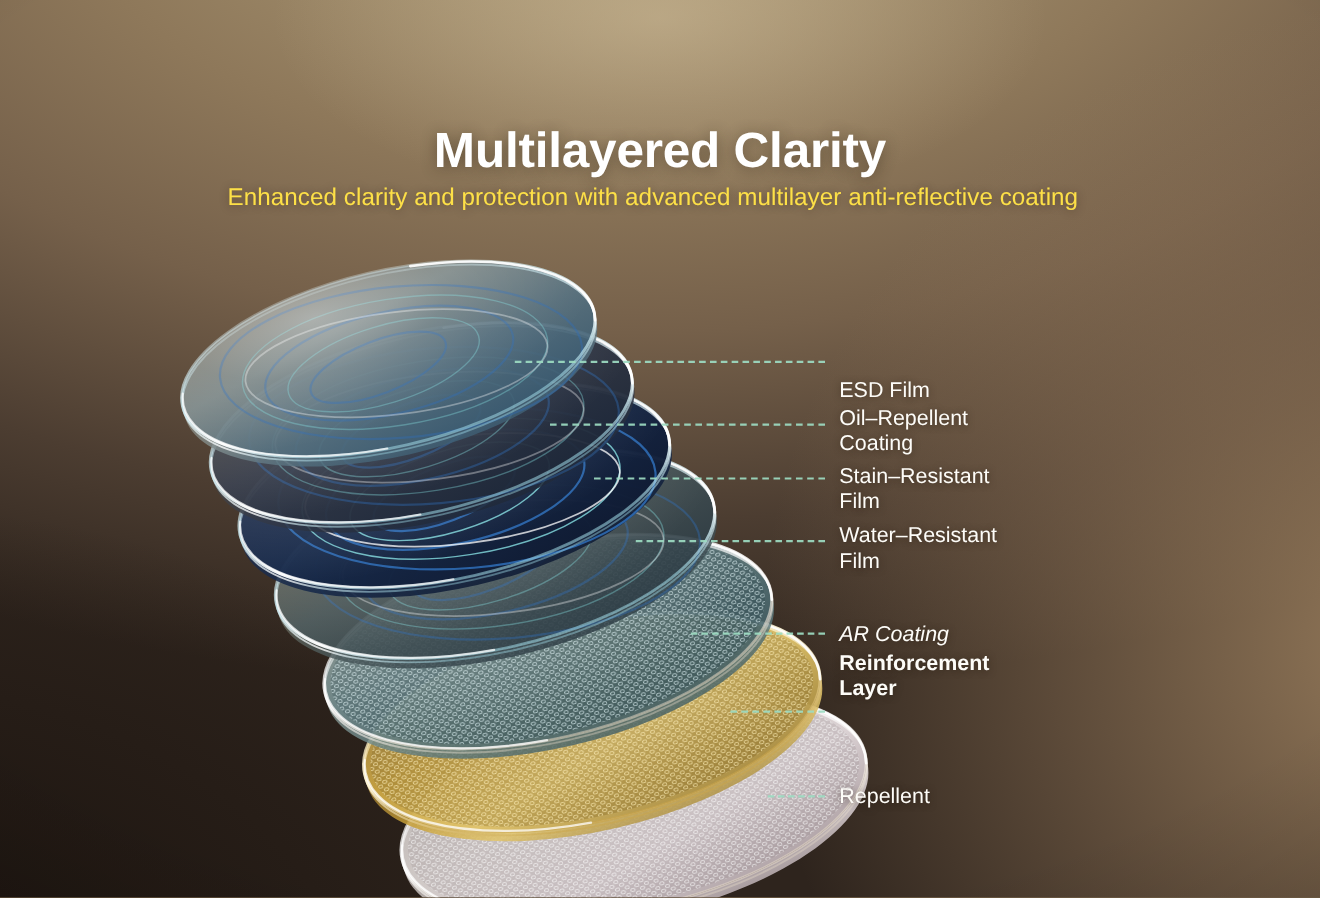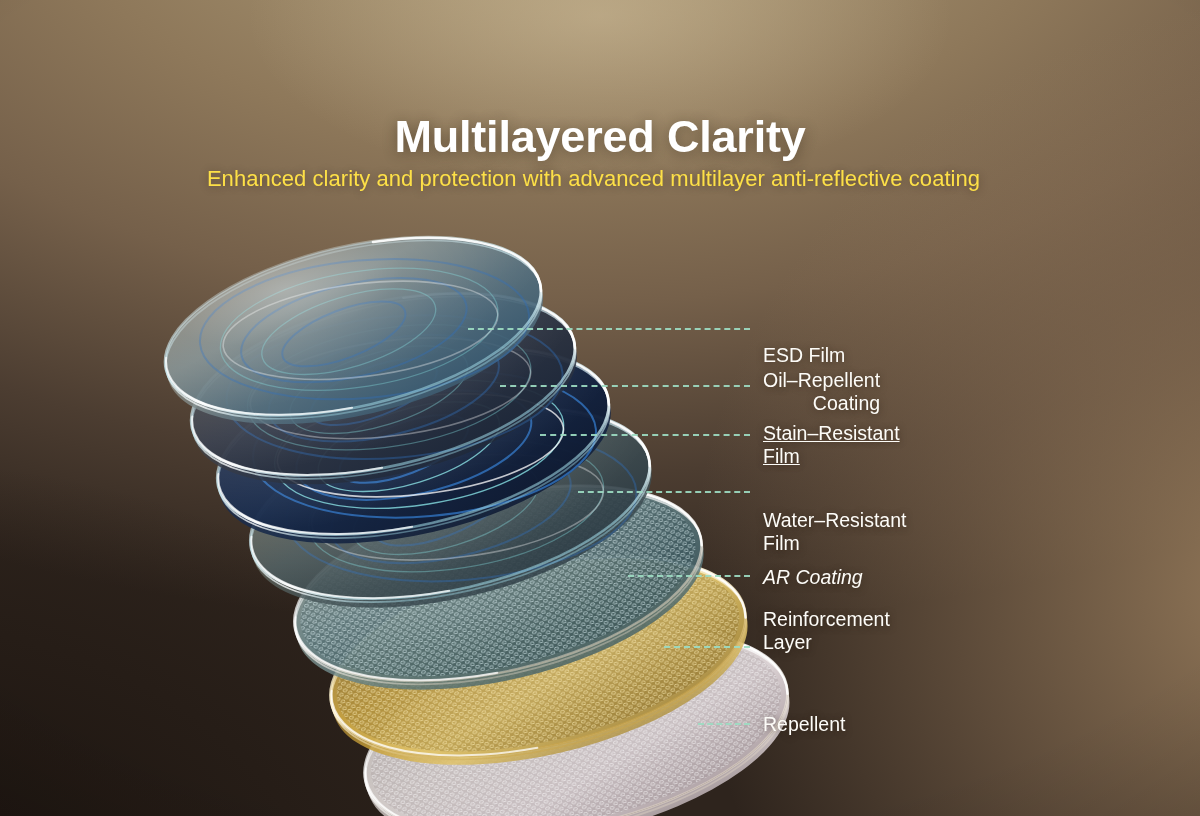--- a/index.html
+++ b/index.html
@@ -257,30 +257,30 @@
 
   <div class="bg-vig"></div>
 
   <div class="title">Multilayered Clarity</div>
   <div class="subtitle">Enhanced clarity and protection with advanced multilayer anti-reflective coating</div>
 
   <div id="callouts">
       <div class="leader" style="left: 468px; top: 328px; width: 282px; border-top-color: rgb(157, 220, 194);"></div>
       <div class="lbl" style="top: 318px; margin-top: 26px;">ESD Film</div>
       <div class="leader" style="left: 500px; top: 385px; width: 250px; border-top-color: rgb(157, 220, 194);"></div>
-      <div class="lbl" style="top: 369px; text-align: right;">Oil–Repellent
+      <div class="lbl" style="top: 369px;">Oil–Repellent
 Coating</div>
       <div class="leader" style="left: 540px; top: 434px; width: 210px; border-top-color: rgb(157, 220, 194);"></div>
-      <div class="lbl" style="top: 422px; text-decoration: underline;">Stain–Resistant
+      <div class="lbl" style="top: 422px;">Stain–Resistant
 Film</div>
       <div class="leader" style="left: 578px; top: 491px; width: 172px; border-top-color: rgb(157, 220, 194);"></div>
-      <div class="lbl" style="top: 509px;">Water–Resistant
+      <div class="lbl" style="top: 476px;">Water–Resistant
 Film</div>
       <div class="leader" style="left: 628px; top: 575px; width: 122px; border-top-color: rgb(157, 220, 194);"></div>
       <div class="lbl" style="top: 566px; font-style: italic;">AR Coating</div>
       <div class="leader" style="left: 664px; top: 646px; width: 86px; border-top-color: rgb(157, 220, 194);"></div>
-      <div class="lbl" style="top: 608px;">Reinforcement
+      <div class="lbl" style="top: 592px; font-weight: bold;">Reinforcement
 Layer</div>
       <div class="leader" style="left: 698px; top: 723px; width: 52px; border-top-color: rgb(157, 220, 194);"></div>
       <div class="lbl" style="top: 713px;">Repellent</div>
     </div>
 
 </div>
 
 </body></html>

